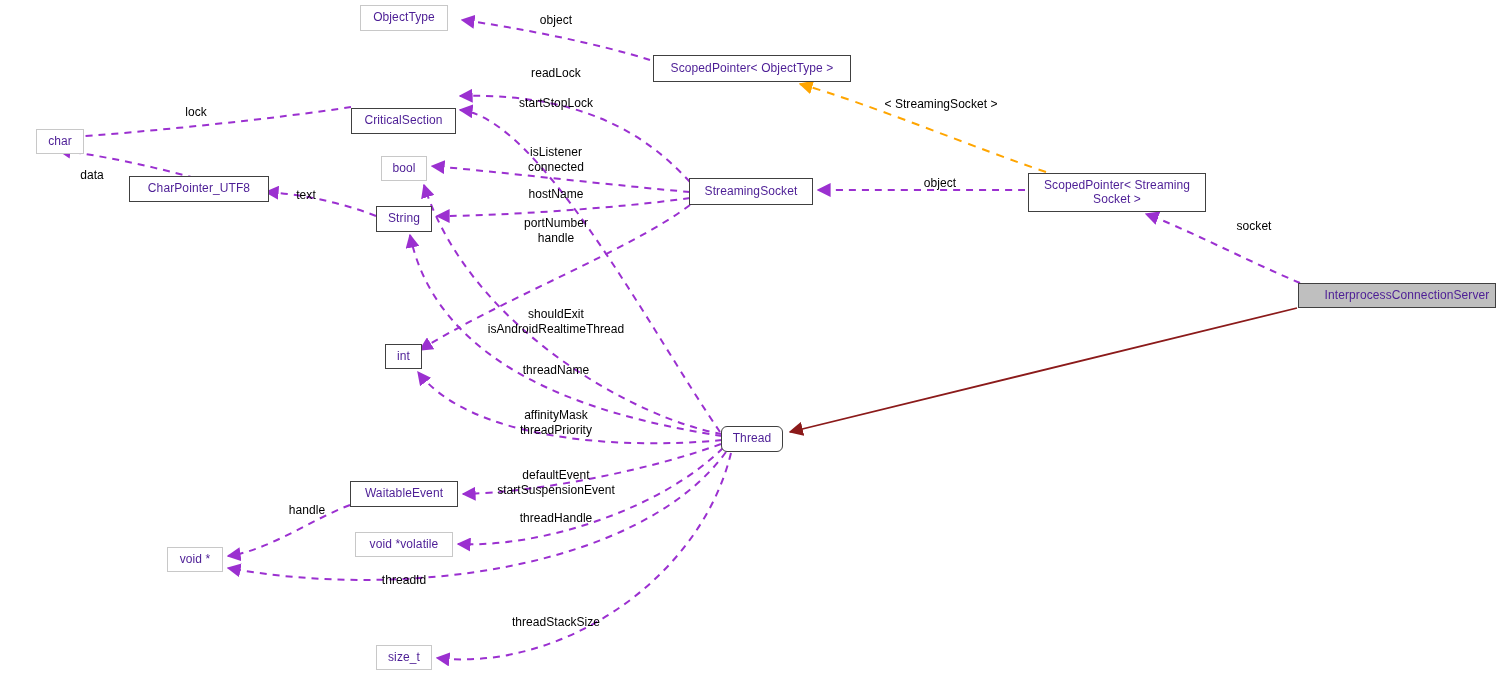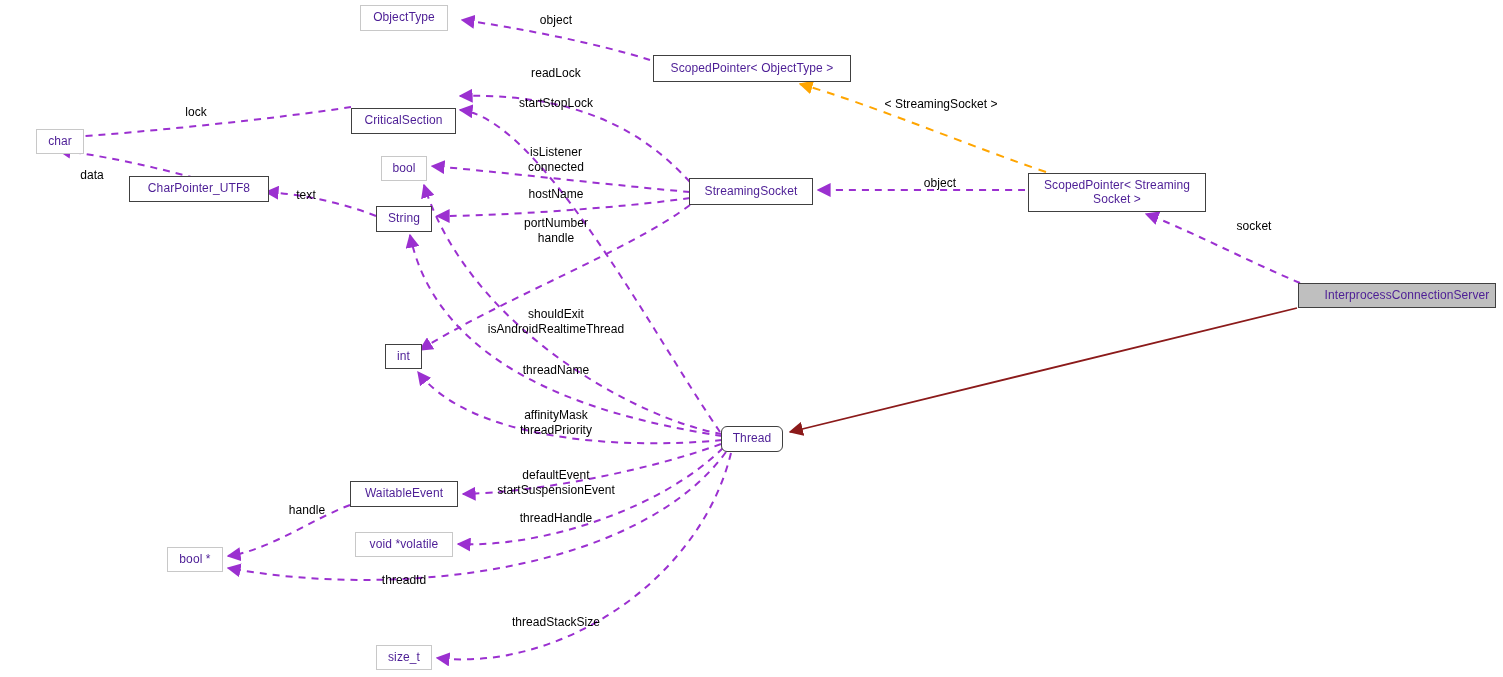--- a/index.html
+++ b/index.html
@@ -122,21 +122,21 @@
       <div class="node leaf" style="left: 381px; top: 156px; width: 46px; height: 25px;">bool</div>
       <div class="node solid" style="left: 129px; top: 176px; width: 140px; height: 26px;">CharPointer_UTF8</div>
       <div class="node solid" style="left: 689px; top: 178px; width: 124px; height: 27px;">StreamingSocket</div>
       <div class="node solid" style="left: 1028px; top: 173px; width: 178px; height: 39px;">ScopedPointer&lt; Streaming
 Socket &gt;</div>
       <div class="node solid" style="left: 376px; top: 206px; width: 56px; height: 26px;">String</div>
       <div class="node current" style="left: 1298px; top: 283px; width: 198px; height: 25px; padding-left: 20px;">InterprocessConnectionServer</div>
       <div class="node solid" style="left: 385px; top: 344px; width: 37px; height: 25px;">int</div>
       <div class="node solid" style="left: 721px; top: 426px; width: 62px; height: 26px; border-radius: 6px;">Thread</div>
       <div class="node solid" style="left: 350px; top: 481px; width: 108px; height: 26px;">WaitableEvent</div>
-      <div class="node leaf" style="left: 167px; top: 547px; width: 56px; height: 25px;">bool *</div>
+      <div class="node leaf" style="left: 167px; top: 547px; width: 56px; height: 25px;">void *</div>
       <div class="node leaf" style="left: 355px; top: 532px; width: 98px; height: 25px;">void *volatile</div>
       <div class="node leaf" style="left: 376px; top: 645px; width: 56px; height: 25px;">size_t</div>
     </div>
 
   <div id="labels-layer">
       <div class="edge-label" style="left: 556px; top: 20px;">object</div>
       <div class="edge-label" style="left: 556px; top: 73px;">readLock</div>
       <div class="edge-label" style="left: 941px; top: 104px;">&lt; StreamingSocket &gt;</div>
       <div class="edge-label" style="left: 556px; top: 103px;">startStopLock</div>
       <div class="edge-label" style="left: 196px; top: 112px;">lock</div>

